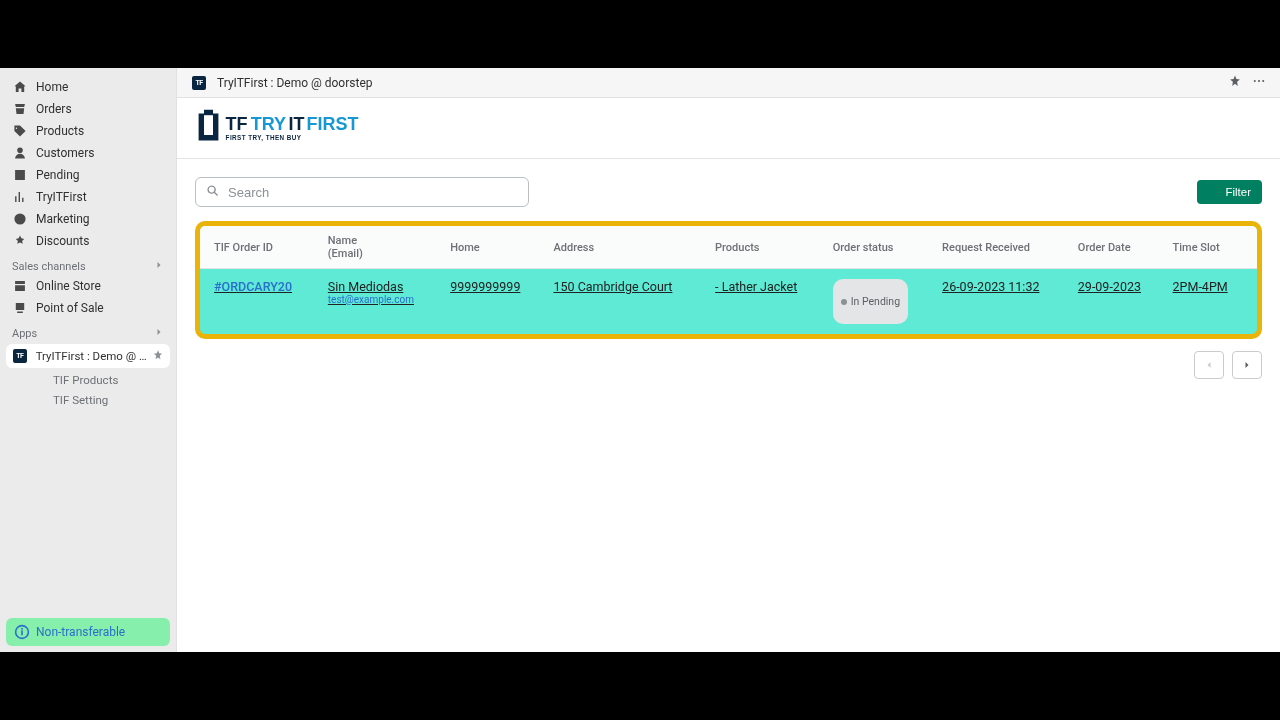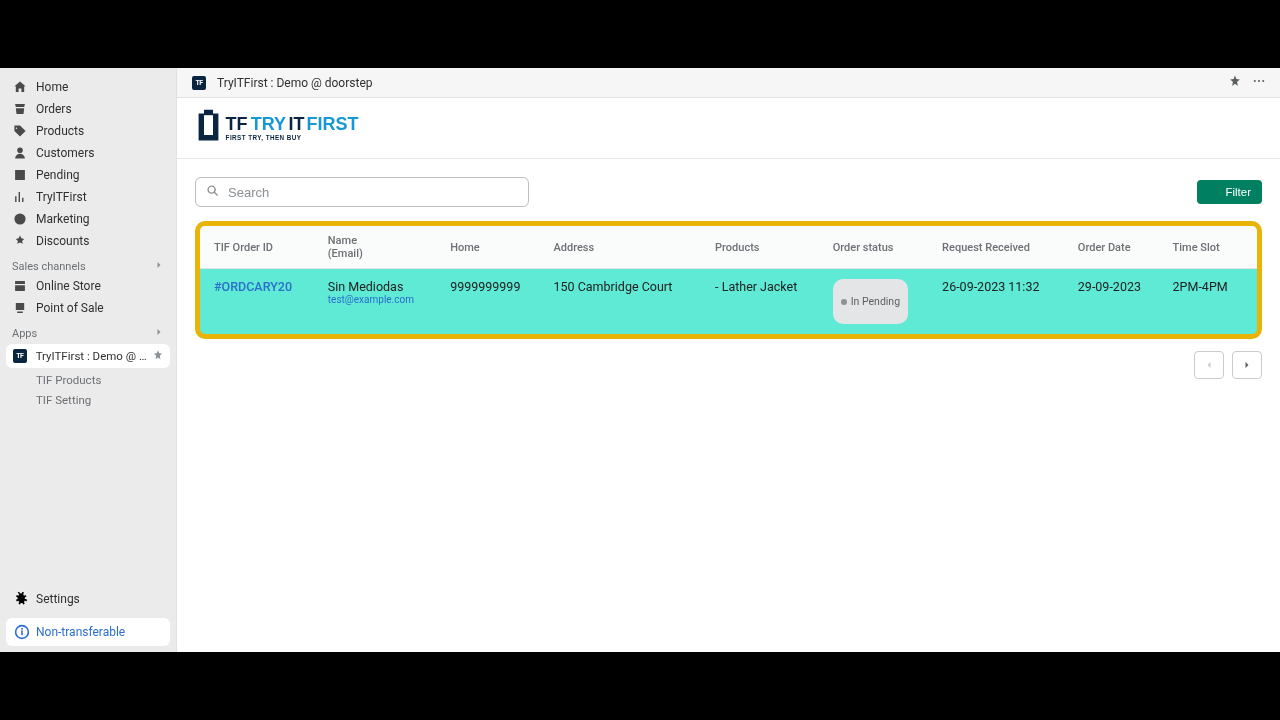--- a/index.html
+++ b/index.html
@@ -9,25 +9,25 @@
     .sidebar-top { flex: 1; padding: 8px 0; overflow: hidden; }
     .nav-item { display: flex; align-items: center; padding: 3px 12px; font-size: 12px; color: #303030; cursor: pointer; }
     .nav-item .icon { width: 16px; height: 16px; margin-right: 8px; display: flex; align-items: center; justify-content: center; }
     .nav-item svg { width: 14px; height: 14px; fill: #4a4a4a; }
     .section-header { display: flex; align-items: center; justify-content: space-between; padding: 8px 12px 2px; font-size: 11px; color: #6d7175; }
     .chevron-small svg { width: 10px; height: 10px; fill: #8c9196; }
     .app-active { display: flex; align-items: center; margin: 2px 6px; padding: 4px 6px; background: #ffffff; border-radius: 6px; font-size: 11.5px; color: #303030; }
     .app-active .app-ico { width: 16px; height: 16px; margin-right: 8px; display: flex; align-items: center; justify-content: center; }
     .app-active .pin { margin-left: auto; }
     .app-active .label { white-space: nowrap; overflow: hidden; text-overflow: ellipsis; }
-    .sub-item { padding: 3px 12px 3px 36px; font-size: 11.5px; color: #6d7175; cursor: pointer; }
+    .sub-item { padding: 3px 12px 3px 36px; font-size: 11.5px; color: #6d7175; cursor: pointer; margin-left: 17px; }
     .sidebar-bottom { padding-bottom: 6px; }
     .settings-item { display: flex; align-items: center; padding: 5px 12px; font-size: 12px; color: #303030; }
     .settings-item .icon { width: 16px; height: 16px; margin-right: 8px; display: flex; align-items: center; justify-content: center; }
-    .non-transfer { display: flex; align-items: center; margin: 6px 6px 0; padding: 6px 8px; background: #ffffff; border-radius: 6px; font-size: 12px; color: #2c6ecb; }
+    .non-transfer { display: flex; align-items: center; margin: 6px 6px 0; padding: 6px 8px; background: #86efac; border-radius: 6px; font-size: 12px; color: #2c6ecb; }
     .non-transfer .icon { width: 16px; height: 16px; margin-right: 6px; display: flex; align-items: center; justify-content: center; }
 
     .main { flex: 1; display: flex; flex-direction: column; background: #f1f1f1; }
     .topbar { height: 30px; display: flex; align-items: center; padding: 0 14px; border-bottom: 1px solid #e1e1e1; background: #f6f6f6; }
     .topbar .app-ico { width: 16px; height: 16px; margin-right: 10px; display: flex; align-items: center; justify-content: center; }
     .topbar .title { font-size: 12px; color: #303030; }
     .topbar .right { margin-left: auto; display: flex; gap: 10px; }
     .topbar .right svg { width: 14px; height: 14px; fill: #5c5f62; }
 
     .content { flex: 1; background: #fff; margin: 0; padding: 0; }
@@ -40,21 +40,21 @@
     .search-box input { border: none; outline: none; font-size: 13px; color: #303030; width: 100%; background: transparent; }
     .search-box input::placeholder { color: #8c9196; }
     .filter-btn { margin-left: auto; background: #008060; color: #fff; border: none; border-radius: 4px; padding: 5px 11px; font-size: 11.5px; display: flex; align-items: center; cursor: pointer; }
     .filter-btn svg { width: 12px; height: 12px; fill: #fff; margin-right: 5px; }
 
     .table-wrap { margin: 0 18px; border: 5px solid #eab308; border-radius: 10px; overflow: hidden; background: #5eead4; }
     table { width: 100%; border-collapse: collapse; font-size: 12px; }
     thead { background: #fafbfb; }
     th { text-align: left; padding: 8px 8px; font-weight: 500; color: #6d7175; border-bottom: 1px solid #e1e3e5; font-size: 11px; white-space: nowrap; }
     td { padding: 10px 8px; color: #202223; border-bottom: 1px solid #e1e3e5; vertical-align: top; font-size: 12.5px; }
-    tbody tr:last-child td { border-bottom: none; }
+    tbody tr:last-child td { border-bottom: none; text-decoration: underline; }
     .order-link { color: #2c6ecb; font-weight: 500; }
     .email-link { color: #2c6ecb; font-size: 10px; }
     .status-badge { display: inline-flex; align-items: center; background: #e4e5e7; border-radius: 10px; padding: 16px 8px; font-size: 10.5px; color: #5c5f62; }
     .status-badge .dot { width: 6px; height: 6px; border-radius: 50%; background: #8c9196; margin-right: 4px; }
 
     .pager { display: flex; justify-content: flex-end; padding: 12px 18px; gap: 8px; }
     .pager button { width: 30px; height: 28px; border: 1px solid #c9cccf; background: #fff; border-radius: 4px; display: flex; align-items: center; justify-content: center; cursor: pointer; }
     .pager button svg { width: 10px; height: 10px; fill: #5c5f62; }
     .pager button:disabled svg { fill: #c9cccf; }
 
@@ -170,28 +170,20 @@
         <span class="label">TryITFirst : Demo @ d...</span>
         <span class="pin"><svg width="12" height="12" viewBox="0 0 20 20" fill="#8c9196">
               <path d="M10 2l2 5 5 1-4 3 1 6-4-3-4 3 1-6-4-3 5-1z"></path>
             </svg></span>
       </div>
       <div class="sub-item">TIF Products</div>
       <div class="sub-item">TIF Setting</div>
     </div>
 
     <div class="sidebar-bottom">
-      <div class="settings-item">
-        <span class="icon">
-            <svg viewBox="0 0 20 20">
-              <path d="M10 7a3 3 0 110 6 3 3 0 010-6zm7 3l2 1-1 2-2-1a7 7 0 01-1 2l1 2-2 1-1-2a7 7 0 01-2 0l-1 2-2-1 1-2a7 7 0 01-1-2l-2 1-1-2 2-1a7 7 0 010-2l-2-1 1-2 2 1a7 7 0 011-2L7 2l2-1 1 2a7 7 0 012 0l1-2 2 1-1 2a7 7 0 011 2l2-1 1 2-2 1a7 7 0 010 2z"></path>
-            </svg>
-          </span>
-        <span>Settings</span>
-      </div>
       <div class="non-transfer">
         <span class="icon">
             <svg viewBox="0 0 20 20" fill="#2c6ecb">
               <circle cx="10" cy="10" r="8" fill="none" stroke="#2c6ecb" stroke-width="2"></circle>
               <rect x="9" y="8" width="2" height="6"></rect>
               <rect x="9" y="5" width="2" height="2"></rect>
             </svg>
           </span>
         <span>Non-transferable</span>
       </div>

